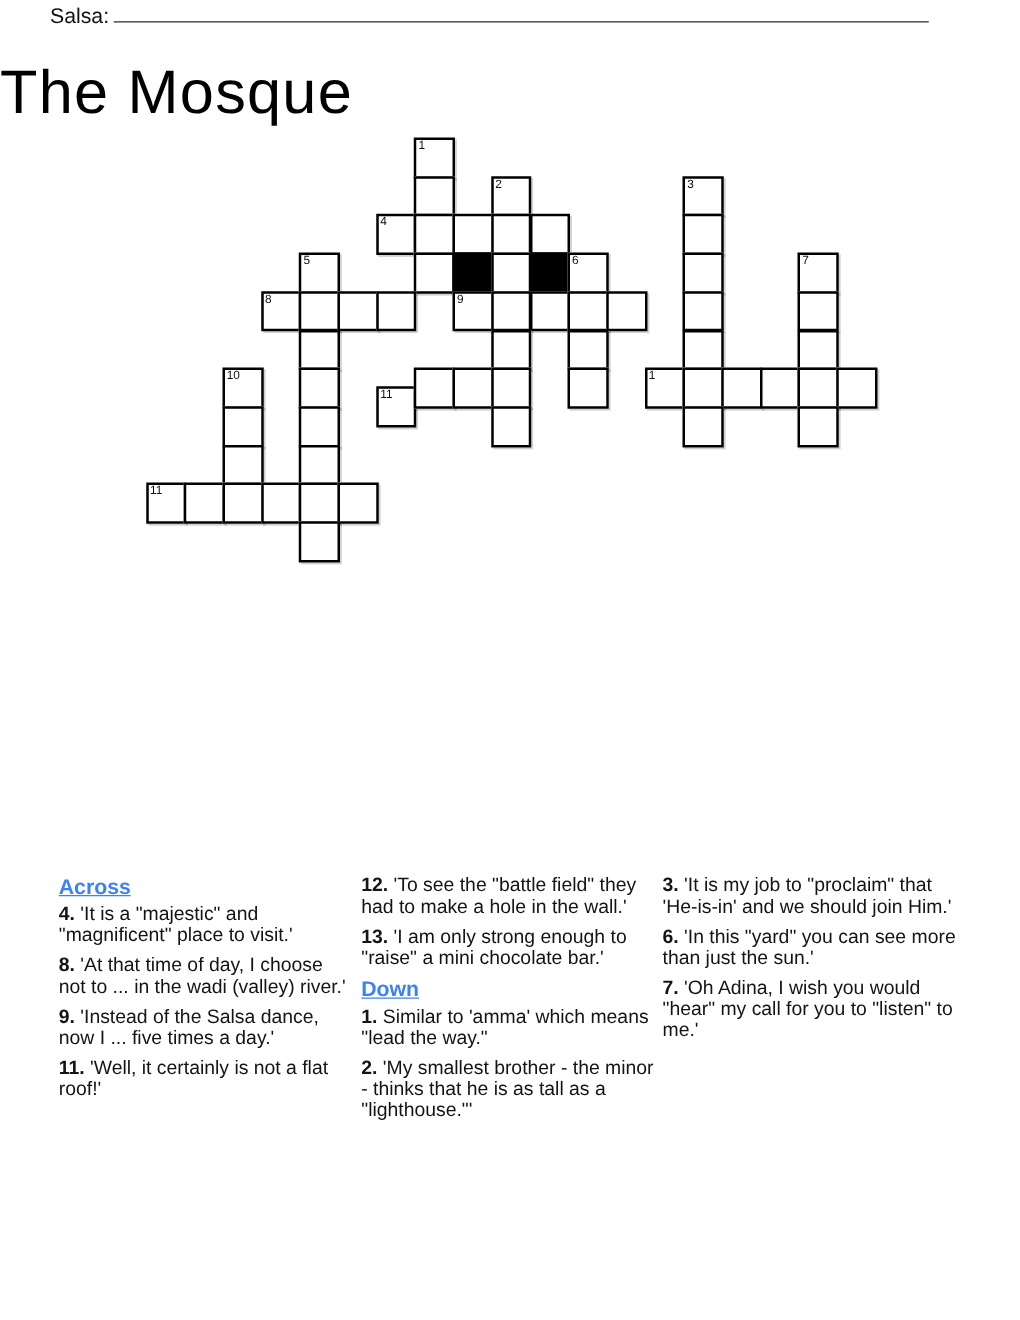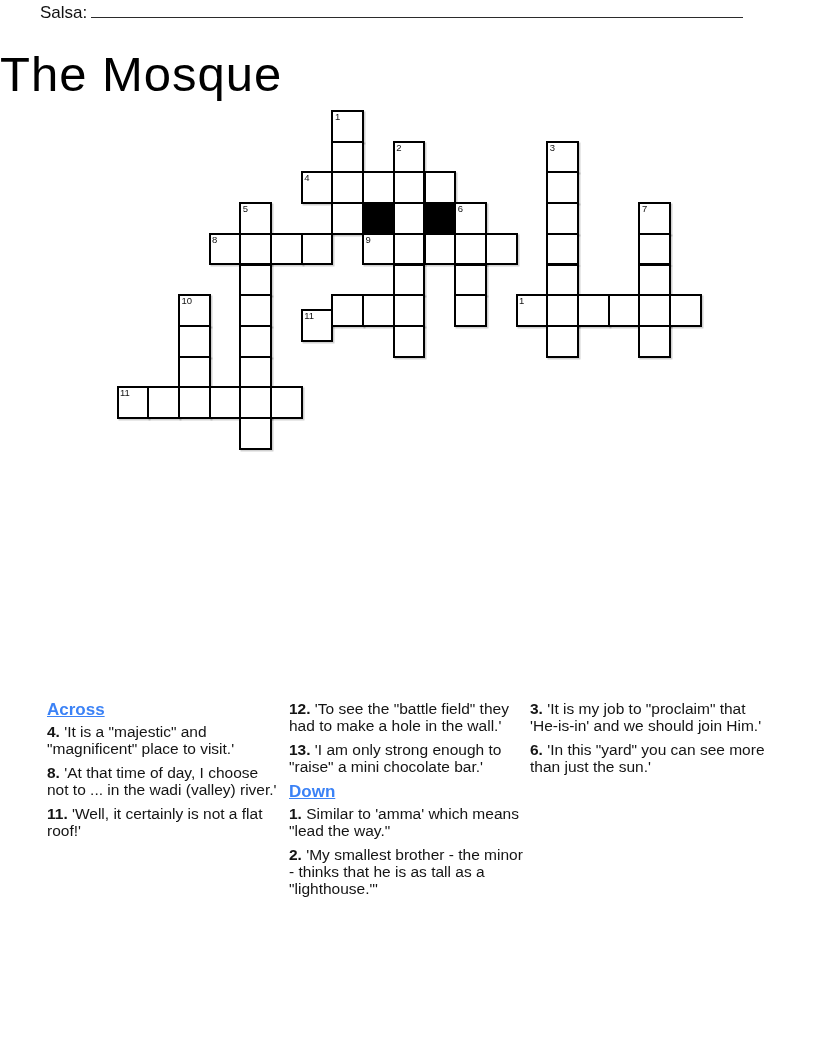--- a/index.html
+++ b/index.html
@@ -157,25 +157,27 @@
     <div class="cell" style="left: 208.6px; top: 386.3px;"></div>
     <div class="cell" style="left: 239.3px; top: 386.3px;"></div>
     <div class="cell" style="left: 270px; top: 386.3px;"></div>
     <div class="cell" style="left: 239.3px; top: 417px;"></div>
   </div>
 
 <div class="clue-col clue-col-1">
     <div class="clue-header">Across</div>
     <p class="clue"><b>4. </b>'It is a "majestic" and "magnificent" place to visit.'</p>
     <p class="clue"><b>8. </b>'At that time of day, I choose not to ... in the wadi (valley) river.'</p>
+    <p class="clue"><b>9. </b>'Instead of the Salsa dance, now I ... five times a day.'</p>
     <p class="clue"><b>11. </b>'Well, it certainly is not a flat roof!'</p>
   </div>
 <div class="clue-col clue-col-2">
     <p class="clue"><b>12. </b>'To see the "battle field" they had to make a hole in the wall.'</p>
     <p class="clue"><b>13. </b>'I am only strong enough to "raise" a mini chocolate bar.'</p>
     <div class="clue-header">Down</div>
     <p class="clue"><b>1. </b>Similar to 'amma' which means "lead the way."</p>
     <p class="clue"><b>2. </b>'My smallest brother - the minor - thinks that he is as tall as a "lighthouse."'</p>
   </div>
 <div class="clue-col clue-col-3">
     <p class="clue"><b>3. </b>'It is my job to "proclaim" that 'He-is-in' and we should join Him.'</p>
     <p class="clue"><b>6. </b>'In this "yard" you can see more than just the sun.'</p>
+    <p class="clue"><b>7. </b>'Oh Adina, I wish you would "hear" my call for you to "listen" to me.'</p>
   </div>
 
 </body></html>

